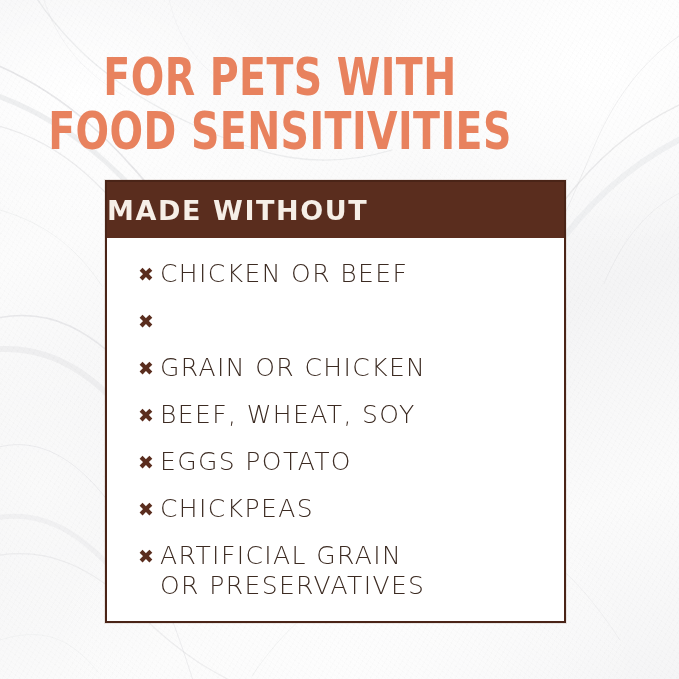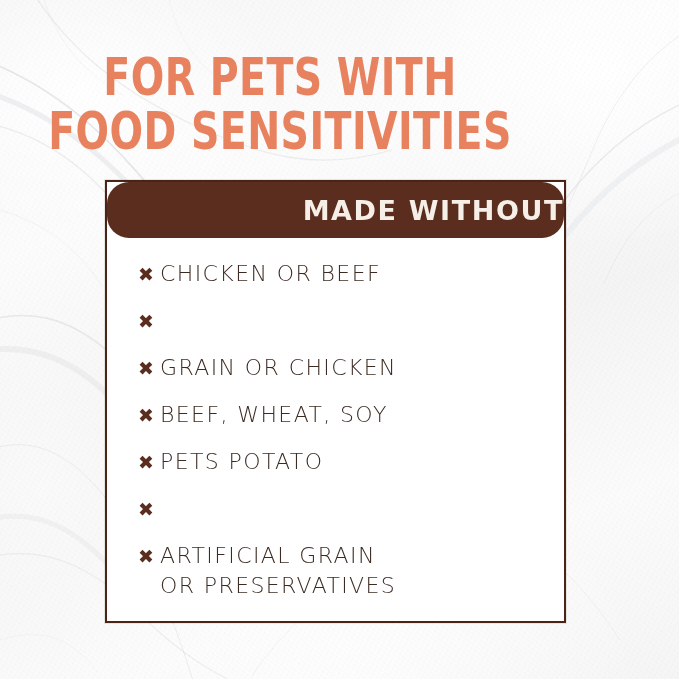--- a/index.html
+++ b/index.html
@@ -75,22 +75,21 @@
     box-sizing: border-box;
     background: #ffffff;
     border: 2px solid #4a2417;
     box-shadow: 0 0 0 1px rgba(90,45,30,0.10);
   }
   #card-header {
     height: 56px;
     background: #5a2d1e;
     display: flex;
     align-items: center;
-    justify-content: flex-end;
-    border-radius: 22px;
+    justify-content: flex-start;
   }
   #card-header-title {
     color: #f6efe7;
     font-family: "DejaVu Sans", "Liberation Sans", sans-serif;
     font-weight: 700;
     font-size: 27px;
     letter-spacing: 1.6px;
     line-height: 1;
   }
 
@@ -120,21 +119,21 @@
     font-size: 19px;
     line-height: 30px;
     font-family: "DejaVu Sans", sans-serif;
     font-weight: 700;
     text-align: left;
   }
   .exclusion-text {
     color: #3c2b22;
     font-family: "DejaVu Sans Light", "DejaVu Sans", "Liberation Sans", sans-serif;
     font-weight: 300;
-    font-size: 22px;
+    font-size: 25px;
     line-height: 30px;
     letter-spacing: 1.4px;
     white-space: pre-line;
   }
 </style>
 </head>
 <body>
 
 <div id="canvas">
 
@@ -196,25 +195,26 @@
           <span class="exclusion-text">GRAIN OR CHICKEN</span>
         </li>
 
         <li class="exclusion-item">
           <span class="x-icon">✖</span>
           <span class="exclusion-text">BEEF, WHEAT, SOY</span>
         </li>
 
         <li class="exclusion-item">
           <span class="x-icon">✖</span>
-          <span class="exclusion-text">PETS POTATO</span>
-        </li>
-
-        <li class="exclusion-item">
-          <span class="x-icon">✖</span>
+          <span class="exclusion-text">EGGS POTATO</span>
+        </li>
+
+        <li class="exclusion-item">
+          <span class="x-icon">✖</span>
+          <span class="exclusion-text">CHICKPEAS</span>
         </li>
 
         <li class="exclusion-item spaced-before">
           <span class="x-icon">✖</span>
           <span class="exclusion-text">ARTIFICIAL GRAIN
 OR PRESERVATIVES</span>
         </li>
 
       </ul>
     </div>

